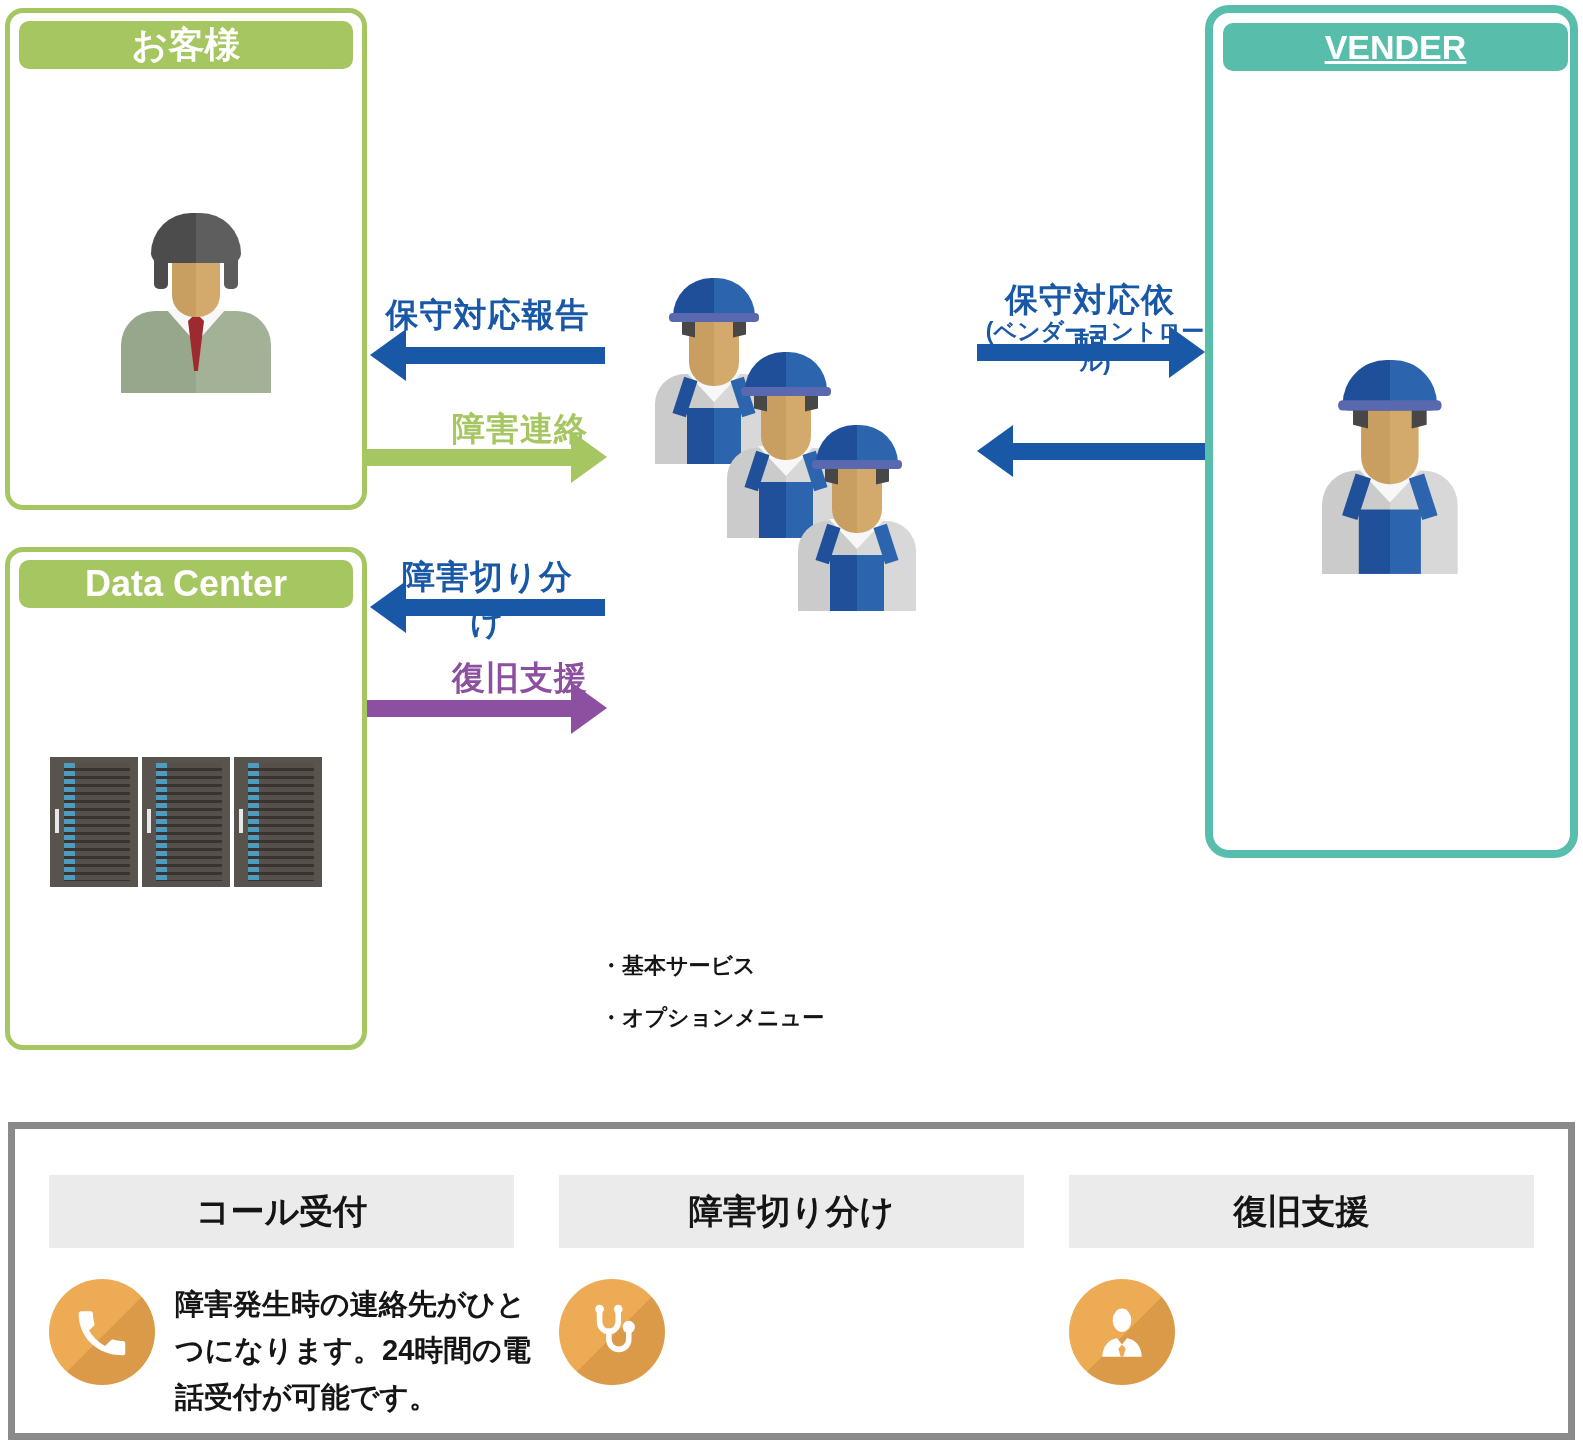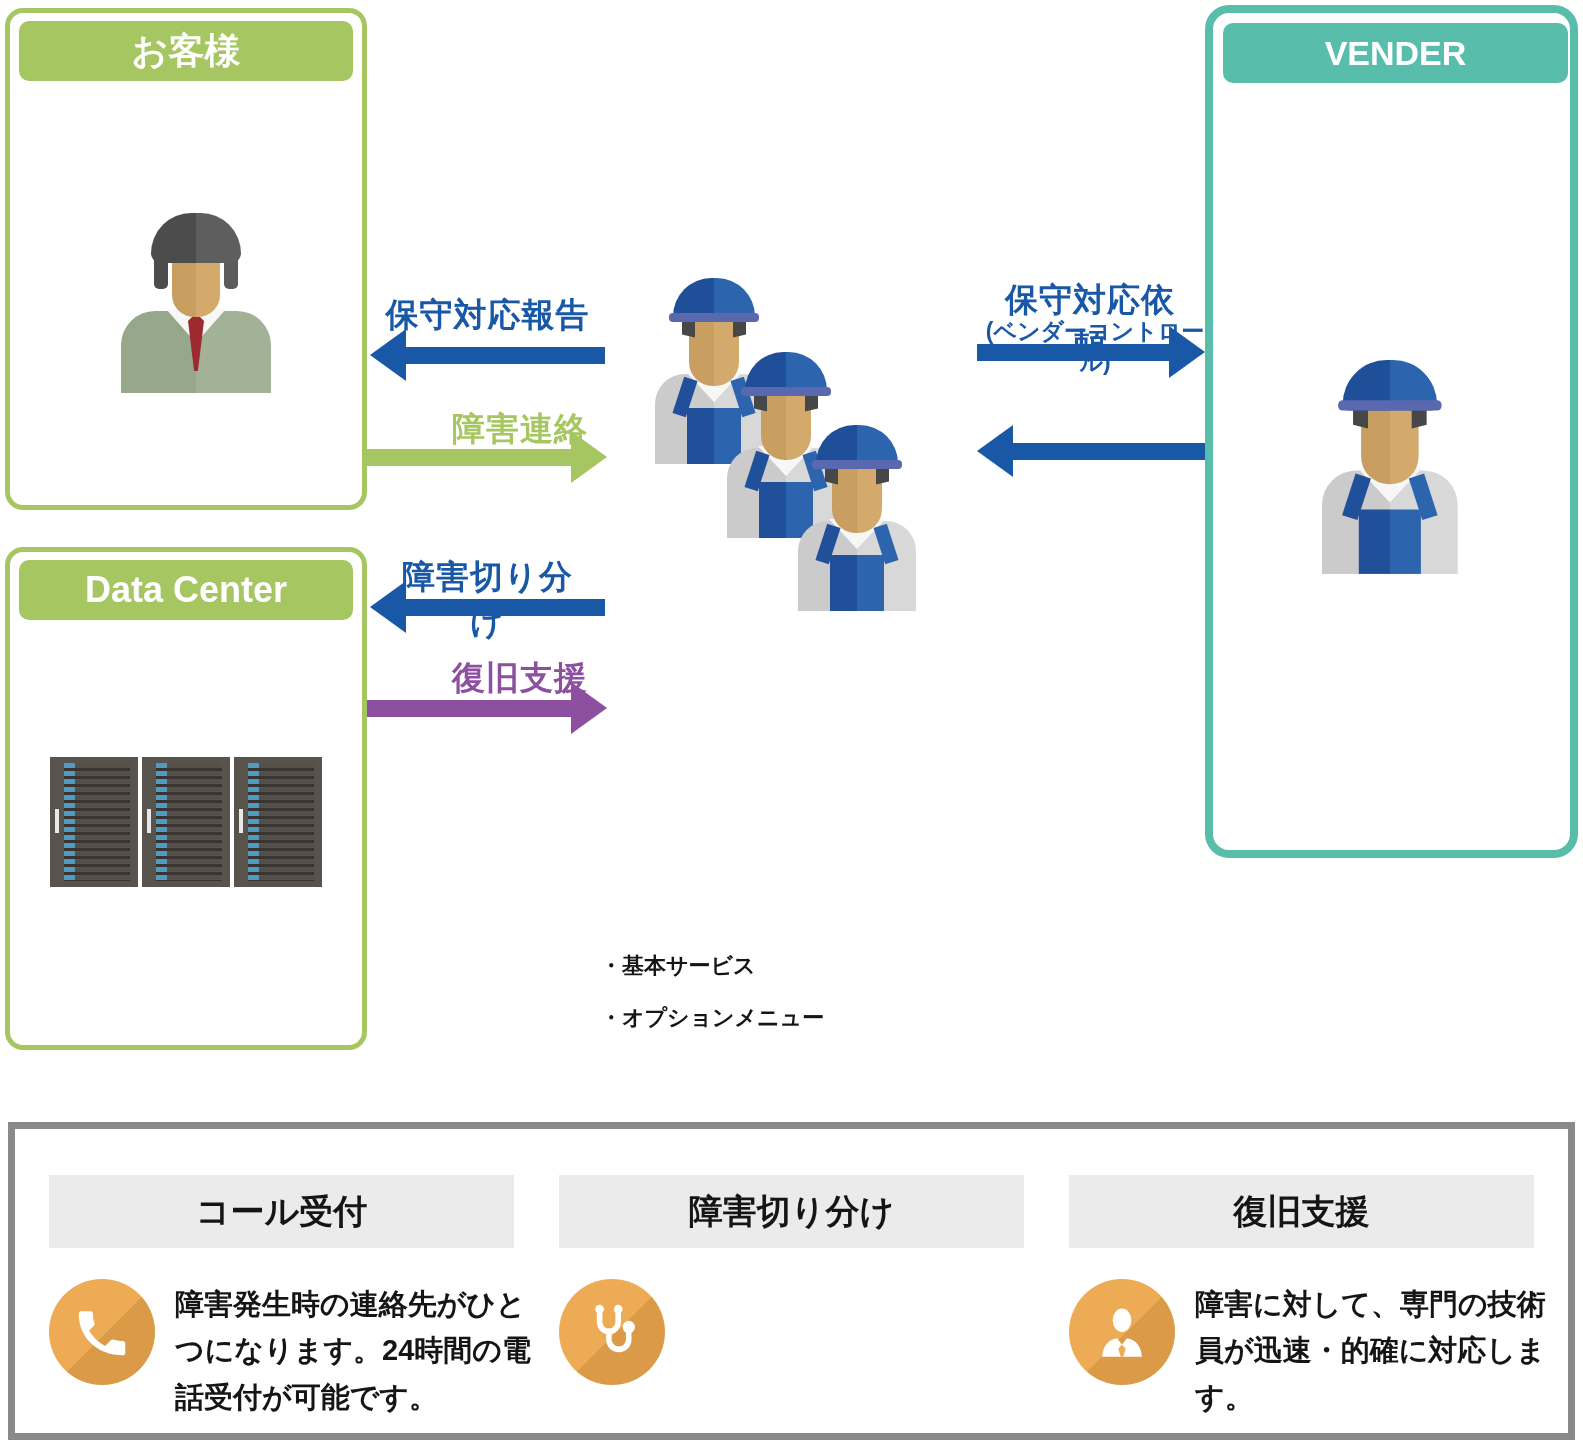--- a/index.html
+++ b/index.html
@@ -19,25 +19,25 @@
 
   
   .node{position:absolute;background:#fff;}
   .node.green{border:5px solid var(--green);border-radius:18px;}
   .node.blue{border:8px solid var(--blue);border-radius:24px;}
   .node.teal{border:8px solid var(--teal);border-radius:24px;}
   #customer-box{left:5px;top:8px;width:362px;height:502px;}
   #datacenter-box{left:5px;top:547px;width:362px;height:503px;}
   #maintenance-box{left:605px;top:3px;width:372px;height:855px;}
   #vendor-box{left:1205px;top:5px;width:373px;height:853px;}
-  .node-header{position:absolute;left:9px;right:9px;top:8px;height:60px;border-radius:10px;
+  .node-header{position:absolute;left:9px;right:9px;top:8px;height:48px;border-radius:10px;
     display:flex;align-items:center;justify-content:center;color:#fff;font-weight:700;font-size:36px;}
   .green-header{background:var(--green);}
   .sm-header{left:10px;right:10px;top:10px;background:var(--smgreen);font-size:34px;}
-  .teal-header{left:10px;right:2px;top:10px;background:var(--teal);font-size:34px;}
+  .teal-header{left:10px;right:2px;top:10px;background:var(--teal);font-size:34px;text-decoration:underline;}
 
   
   .shaft{position:absolute;height:17px;}
   .head{position:absolute;width:0;height:0;border-top:26px solid transparent;border-bottom:26px solid transparent;}
   .bg-blue{background:var(--blue);} .bg-green{background:var(--green);} .bg-purple{background:var(--purple);}
   .head.left-blue{border-right:36px solid var(--blue);}
   .head.right-blue{border-left:36px solid var(--blue);}
   .head.right-green{border-left:36px solid var(--green);}
   .head.right-purple{border-left:36px solid var(--purple);}
   .arrow-label{position:absolute;font-weight:700;font-size:33px;text-align:center;letter-spacing:1px;}
@@ -261,18 +261,15 @@
     </div>
 
     <div class="svc-header c3h">復旧支援</div>
     <div class="svc-icon c3i">
       <svg viewBox="0 0 100 100">
         <ellipse cx="50" cy="31" rx="15" ry="19" fill="#ffffff"></ellipse>
         <path d="M18 90 q2-26 24-30 l8 10 8-10 q22 4 24 30 z" fill="#ffffff"></path>
         <path d="M50 70 l-6 7 4 13 h4 l4-13 z" fill="#eeab55"></path>
       </svg>
     </div>
-    <div class="svc-text c3t">障害に対して、専門の技術
-員が迅速・的確に対応しま
-す。</div>
 
   </div>
 </div>
 
 </body></html>

